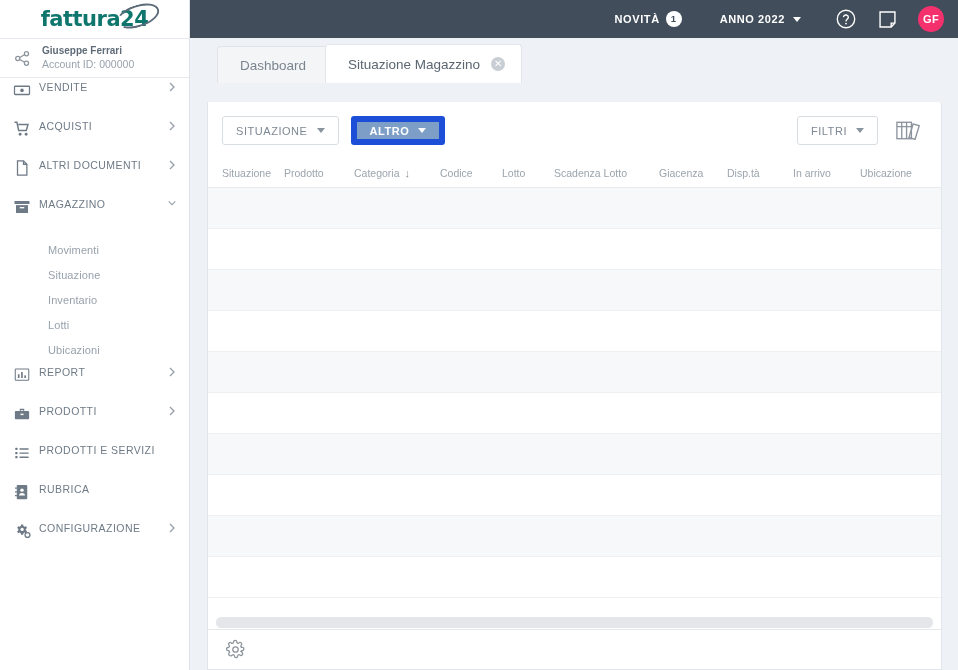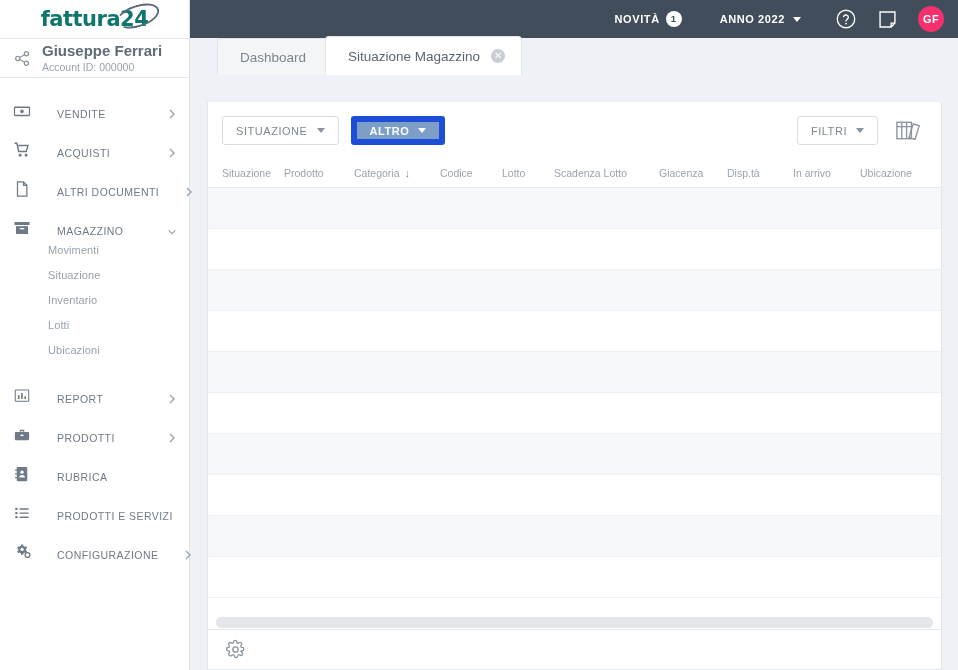--- a/index.html
+++ b/index.html
@@ -43,27 +43,27 @@
 
   .account-row {
     height: 40px; display: flex; align-items: center;
     padding: 0 10px 0 12px; gap: 10px;
     border-top: 1px solid #e6e9ed;
     border-bottom: 1px solid #e6e9ed;
     background: #fff;
   }
   .account-icon { width: 20px; flex: 0 0 20px; display:flex; align-items:center; justify-content:center; }
   .account-text { line-height: 1.25; overflow: hidden; }
-  .account-name { font-size: 15px; font-weight: bold; color: #5f6b77; white-space: nowrap; }
+  .account-name { font-size: 10px; font-weight: bold; color: #5f6b77; white-space: nowrap; }
   .account-id { font-size: 10.5px; color: #9aa3ad; white-space: nowrap; }
 
   .nav { padding-top: 3px; }
   .nav-item {
-    height: 39px; display: flex; align-items: flex-end;
-    padding: 0 12px 0 12px; gap: 25px; cursor: pointer;
+    height: 39px; display: flex; align-items: flex-start;
+    padding: 0 12px 0 12px; gap: 7px; cursor: pointer;
     position: relative;
   }
   .nav-ico { width: 20px; flex: 0 0 20px; display: flex; align-items: center; justify-content: center; }
   .nav-label {
     font-size: 10.5px; color: #6e7a86; letter-spacing: 0.45px;
     white-space: nowrap; flex: 1;
   }
   .nav-chev { width: 10px; flex: 0 0 10px; display:flex; align-items:center; justify-content:center; }
 
   .subnav { padding: 0 0 4px 0; }
@@ -106,21 +106,21 @@
     background: #f4306d; color: #fff;
     font-size: 11px; font-weight: bold;
     display: flex; align-items: center; justify-content: center;
     cursor: pointer; letter-spacing: 0.3px;
   }
 
   
   .tabstrip {
     position: relative; height: 37px;
     padding-left: 27px; padding-top: 8px;
-    display: flex; align-items: flex-end; gap: 0px;
+    display: flex; align-items: flex-end; gap: 0px; margin-top: 8px;
   }
   .tab {
     height: 37px; display: flex; align-items: center;
     padding: 0 22px; position: relative; cursor: pointer;
     border-radius: 4px 4px 0 0;
     font-size: 13.5px; color: #7b858f;
     background: #f3f5f7;
     border: 1px solid #e0e4e9; border-bottom: none;
     margin-right: -4px;
   }
@@ -355,44 +355,44 @@
         <span class="nav-chev">
           <svg width="10" height="12" viewBox="0 0 10 12" fill="none" stroke="#9aa3ac" stroke-width="1.4">
               <polyline points="3,2 7,6 3,10"></polyline>
             </svg>
         </span>
       </div>
 
       <div class="nav-item">
         <span class="nav-ico">
           <svg width="18" height="18" viewBox="0 0 24 24" fill="#6e7a86">
+            <rect x="3" y="5" width="3" height="3" rx="0.6"></rect>
+              <rect x="8.5" y="5.8" width="12.5" height="1.7" rx="0.8"></rect>
+            <rect x="3" y="10.5" width="3" height="3" rx="0.6"></rect>
+              <rect x="8.5" y="11.3" width="12.5" height="1.7" rx="0.8"></rect>
+            <rect x="3" y="16" width="3" height="3" rx="0.6"></rect>
+              <rect x="8.5" y="16.8" width="12.5" height="1.7" rx="0.8"></rect>
+          </svg>
+        </span>
+        <span class="nav-label">PRODOTTI E SERVIZI</span>
+        <span class="nav-chev"></span>
+      </div>
+
+      <div class="nav-item">
+        <span class="nav-ico">
+          <svg width="18" height="18" viewBox="0 0 24 24" fill="#6e7a86">
             <rect x="5" y="2.5" width="14" height="19" rx="1.3"></rect>
             <circle cx="12" cy="9.5" r="2.3" fill="#ffffff"></circle>
             <path d="M8 16.5c0-2.2 1.9-3.3 4-3.3s4 1.1 4 3.3z" fill="#ffffff"></path>
             <rect x="2.6" y="6" width="2.6" height="1.6"></rect>
               <rect x="2.6" y="11" width="2.6" height="1.6"></rect>
               <rect x="2.6" y="16" width="2.6" height="1.6"></rect>
           </svg>
         </span>
         <span class="nav-label">RUBRICA</span>
-        <span class="nav-chev"></span>
-      </div>
-
-      <div class="nav-item">
-        <span class="nav-ico">
-          <svg width="18" height="18" viewBox="0 0 24 24" fill="#6e7a86">
-            <rect x="3" y="5" width="3" height="3" rx="0.6"></rect>
-              <rect x="8.5" y="5.8" width="12.5" height="1.7" rx="0.8"></rect>
-            <rect x="3" y="10.5" width="3" height="3" rx="0.6"></rect>
-              <rect x="8.5" y="11.3" width="12.5" height="1.7" rx="0.8"></rect>
-            <rect x="3" y="16" width="3" height="3" rx="0.6"></rect>
-              <rect x="8.5" y="16.8" width="12.5" height="1.7" rx="0.8"></rect>
-          </svg>
-        </span>
-        <span class="nav-label">PRODOTTI E SERVIZI</span>
         <span class="nav-chev"></span>
       </div>
 
 
       <div class="nav-item">
         <span class="nav-ico">
           <svg width="19" height="19" viewBox="0 0 24 24" fill="#6e7a86">
             <path d="M10.2 3.2h2.6l.35 2a5.5 5.5 0 0 1 1.45.84l1.9-.76 1.3 2.25-1.55 1.3a5.6 5.6 0 0 1 0 1.68l1.55 1.3-1.3 2.25-1.9-.76a5.5 5.5 0 0 1-1.45.84l-.35 2h-2.6l-.35-2a5.5 5.5 0 0 1-1.45-.84l-1.9.76-1.3-2.25 1.55-1.3a5.6 5.6 0 0 1 0-1.68l-1.55-1.3 1.3-2.25 1.9.76a5.5 5.5 0 0 1 1.45-.84z"></path>
             <circle cx="11.5" cy="9.4" r="2.1" fill="#ffffff"></circle>
             <circle cx="18.3" cy="16.4" r="3.1" fill="none" stroke="#6e7a86" stroke-width="1.6"></circle>

